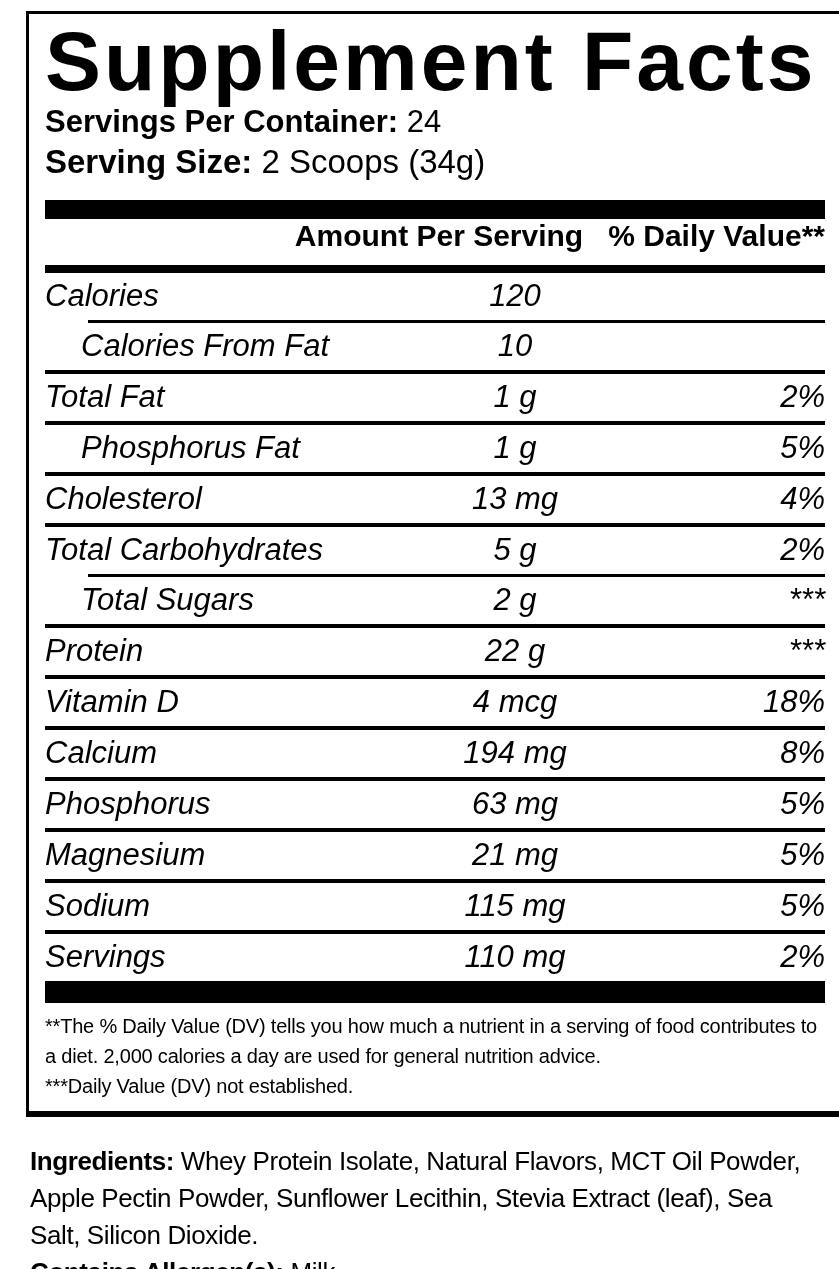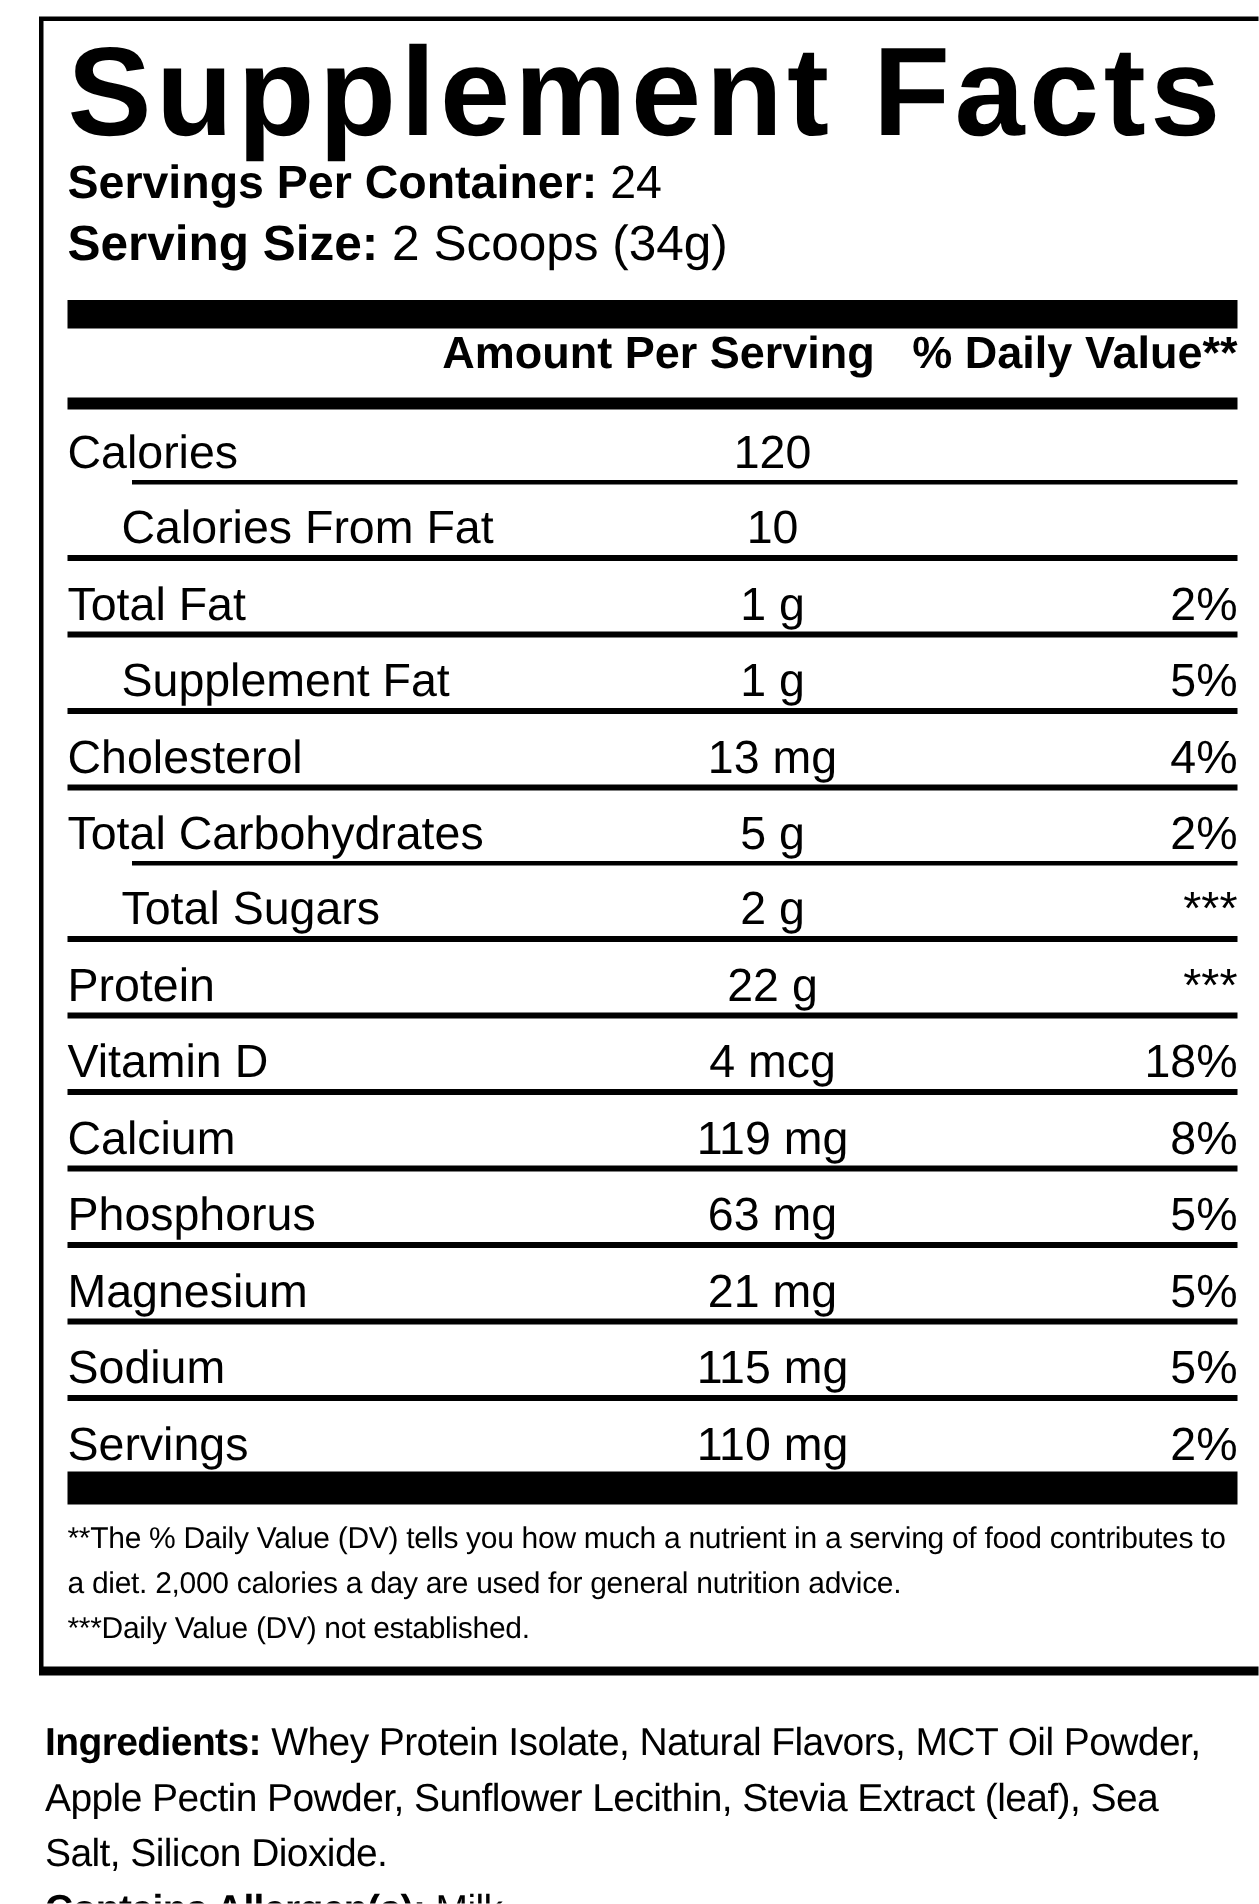--- a/index.html
+++ b/index.html
@@ -53,24 +53,25 @@
     gap: 25px;
     height: 46px;
     font-size: 30px;
     font-weight: bold;
     white-space: nowrap;
   }
 
   .rows { width: 100%; }
   .nutrient-row {
     display: flex;
-    align-items: flex-end;
+    align-items: center;
     height: 47px;
     font-size: 31px;
     white-space: nowrap;
+    font-style: italic;
   }
   .nutrient-row .nutrient-name { flex: 1 1 auto; text-align: left; }
   .nutrient-row.indent .nutrient-name { padding-left: 36px; }
   .nutrient-row .nutrient-amount { flex: 0 0 300px; text-align: center; }
   .nutrient-row .nutrient-dv { flex: 0 0 160px; text-align: right; }
 
   .divider { width: 100%; }
   .divider-full { height: 4px; background: #000; }
   .divider-indent { height: 3px; background: #000; width: calc(100% - 43px); margin-left: 43px; }
 
@@ -133,21 +134,21 @@
     <span class="nutrient-dv"></span>
   </div>
         <div class="divider divider-full"></div>
         <div class="nutrient-row">
     <span class="nutrient-name">Total Fat</span>
     <span class="nutrient-amount">1 g</span>
     <span class="nutrient-dv">2%</span>
   </div>
         <div class="divider divider-full"></div>
         <div class="nutrient-row indent">
-    <span class="nutrient-name">Supplement Fat</span>
+    <span class="nutrient-name">Phosphorus Fat</span>
     <span class="nutrient-amount">1 g</span>
     <span class="nutrient-dv">5%</span>
   </div>
         <div class="divider divider-full"></div>
         <div class="nutrient-row">
     <span class="nutrient-name">Cholesterol</span>
     <span class="nutrient-amount">13 mg</span>
     <span class="nutrient-dv">4%</span>
   </div>
         <div class="divider divider-full"></div>
@@ -170,21 +171,21 @@
   </div>
         <div class="divider divider-full"></div>
         <div class="nutrient-row">
     <span class="nutrient-name">Vitamin D</span>
     <span class="nutrient-amount">4 mcg</span>
     <span class="nutrient-dv">18%</span>
   </div>
         <div class="divider divider-full"></div>
         <div class="nutrient-row">
     <span class="nutrient-name">Calcium</span>
-    <span class="nutrient-amount">119 mg</span>
+    <span class="nutrient-amount">194 mg</span>
     <span class="nutrient-dv">8%</span>
   </div>
         <div class="divider divider-full"></div>
         <div class="nutrient-row">
     <span class="nutrient-name">Phosphorus</span>
     <span class="nutrient-amount">63 mg</span>
     <span class="nutrient-dv">5%</span>
   </div>
         <div class="divider divider-full"></div>
         <div class="nutrient-row">

